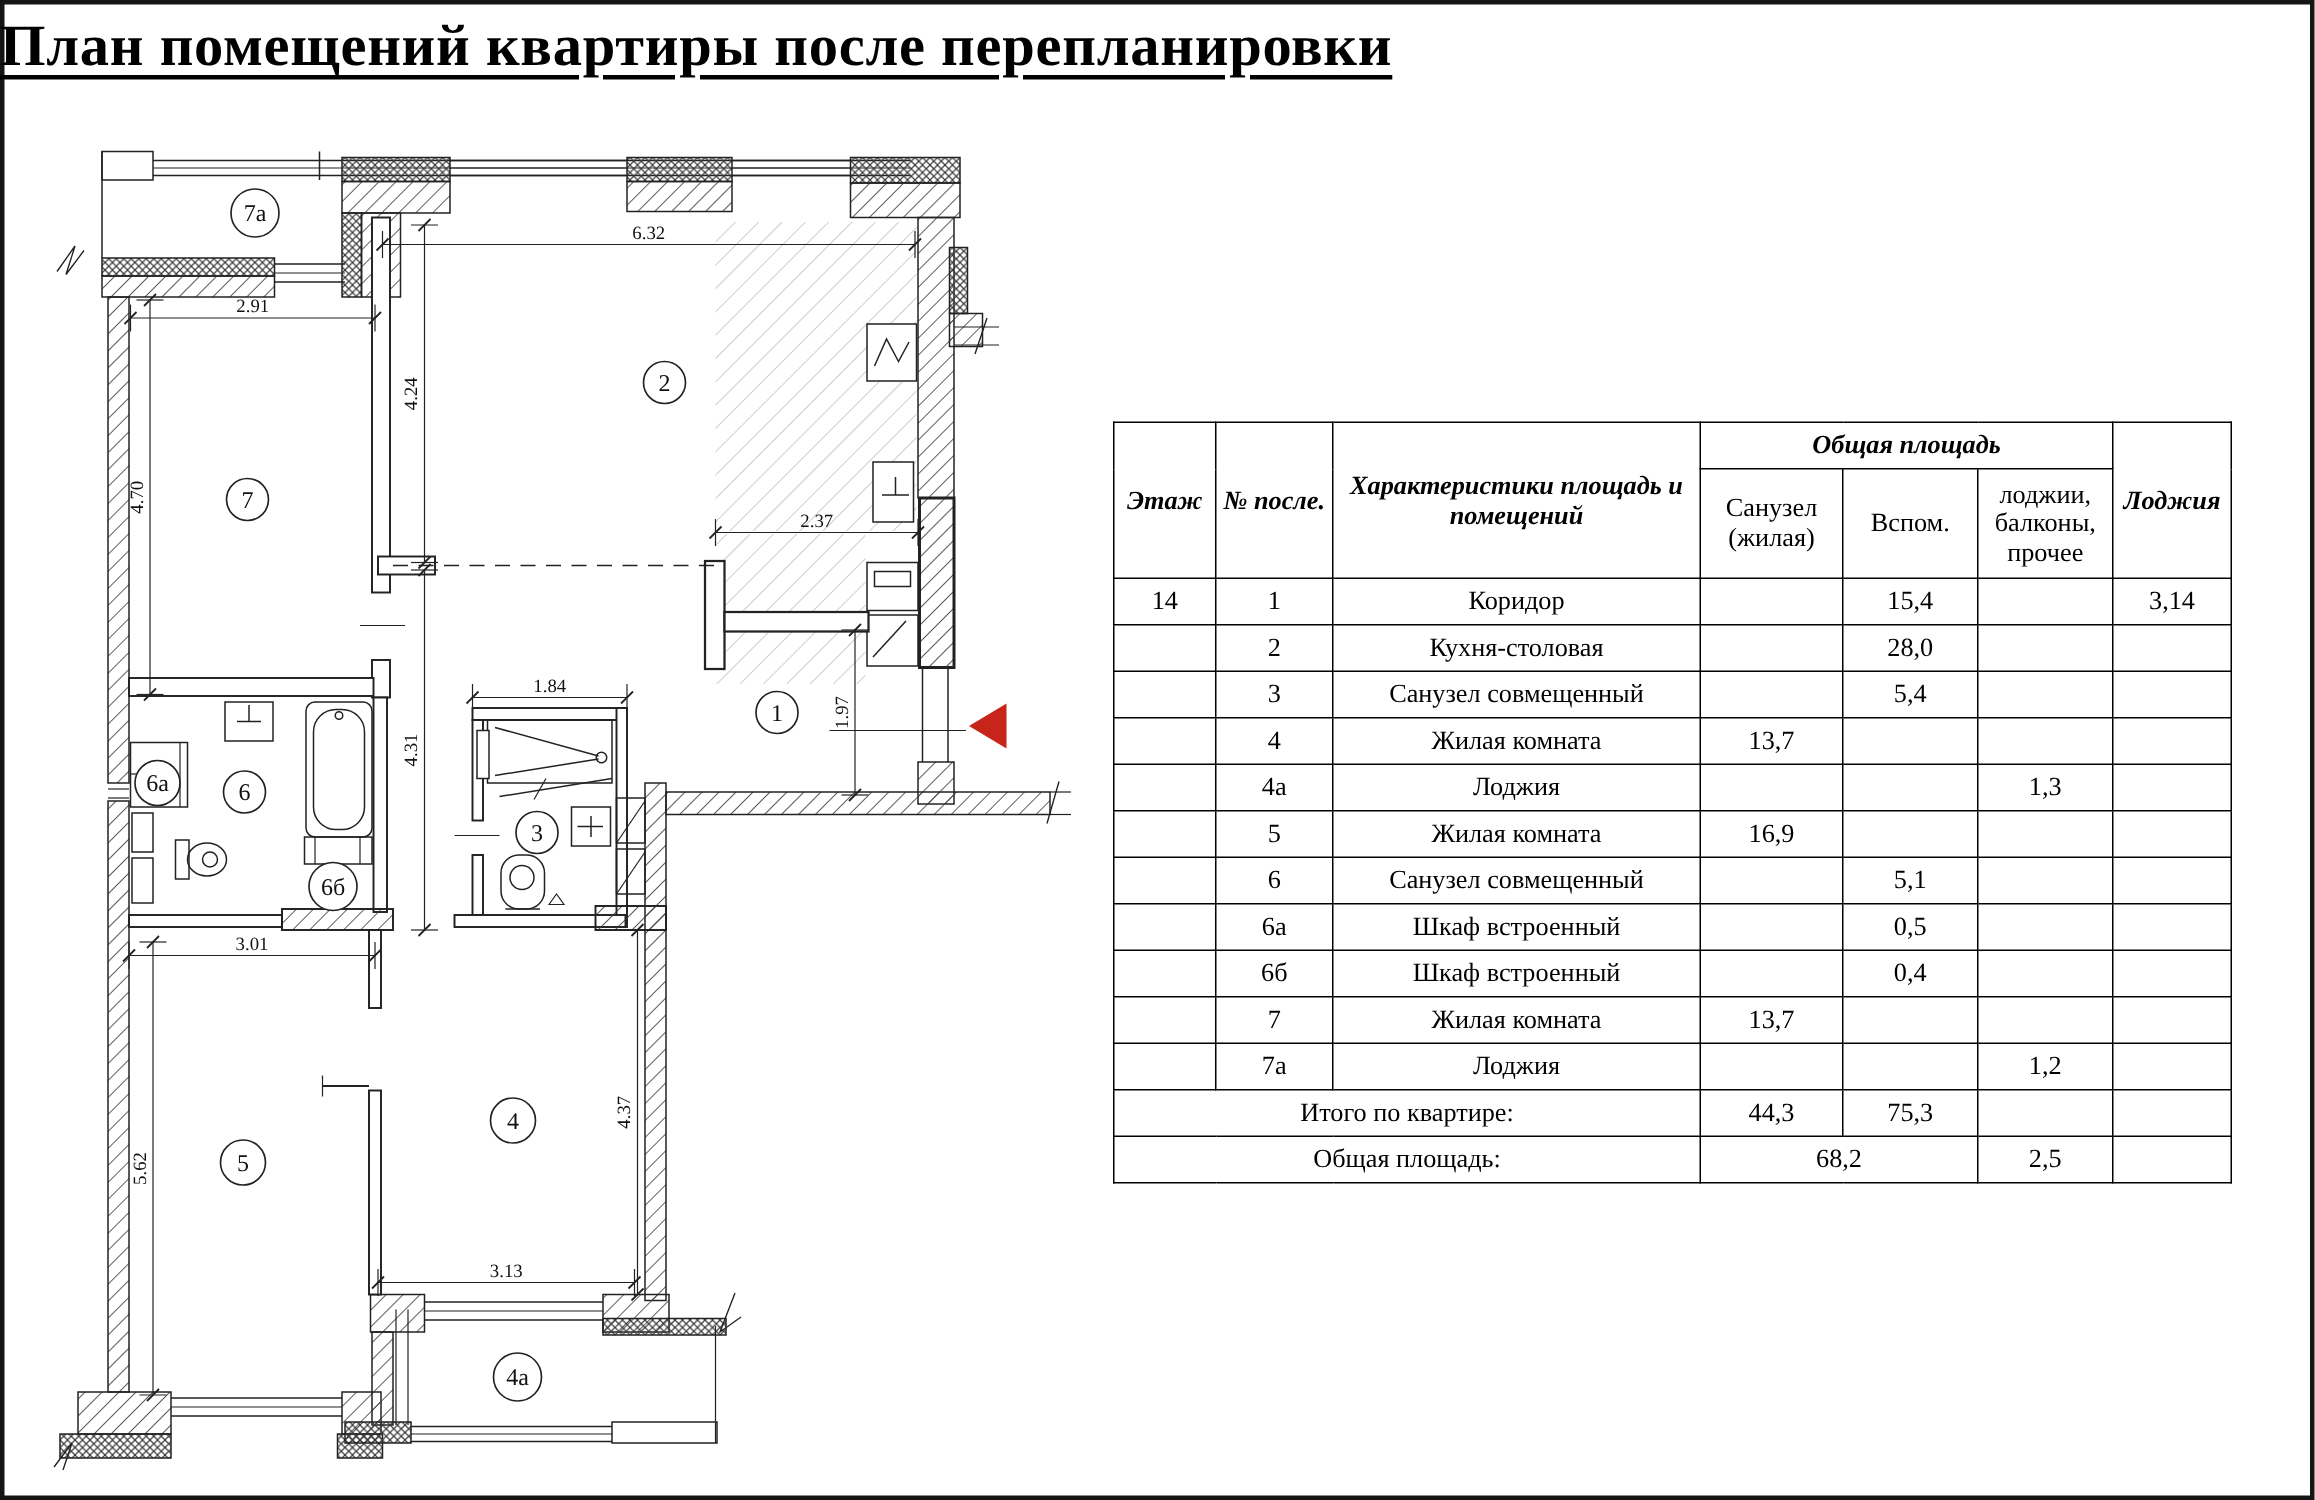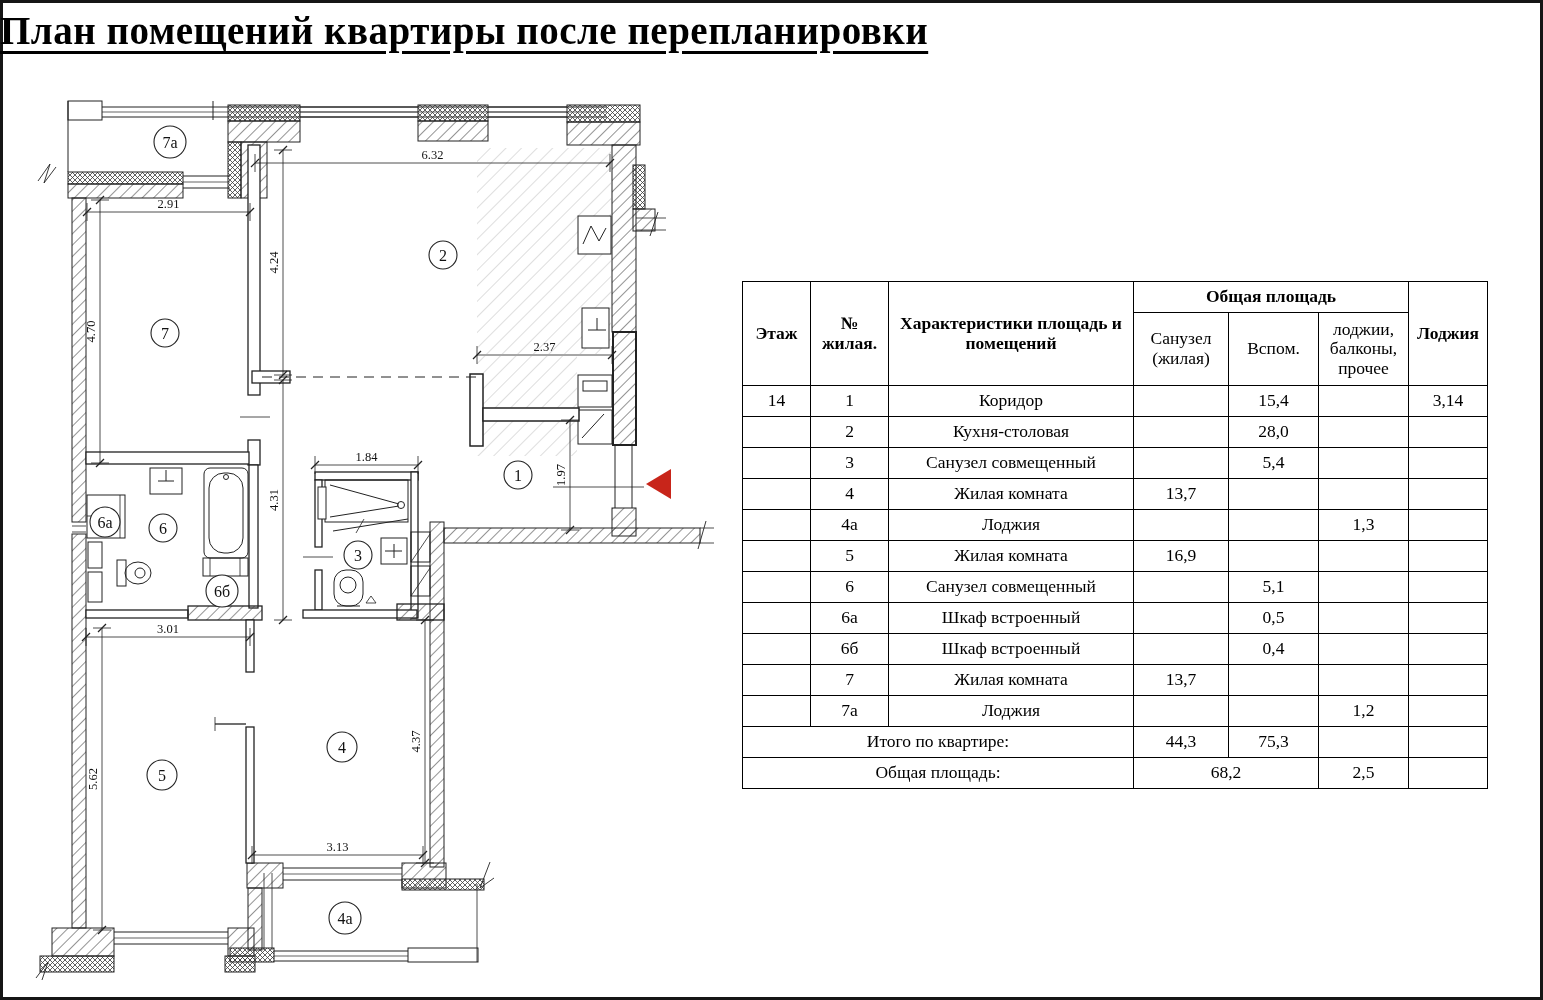--- a/index.html
+++ b/index.html
@@ -8,21 +8,21 @@
   .title{position:absolute;top:8px;left:0;width:100%;text-align:left;margin:0;
          font-size:39px;font-weight:bold;letter-spacing:.5px;
          text-decoration:underline;text-decoration-thickness:3px;text-underline-offset:7px;}
   .planwrap{position:absolute;left:30px;top:95px;width:690px;height:900px;}
   #plan-svg{width:100%;height:100%;}
   #plan-svg text{font-family:"Liberation Serif",serif;fill:#111;}
   .tablewrap{position:absolute;left:742px;top:281px;width:746px;}
   table.area{border-collapse:collapse;table-layout:fixed;width:745px;}
   table.area td,table.area th{border:1.2px solid #000;text-align:center;vertical-align:middle;
         font-size:17.5px;line-height:1.12;padding:1px 2px;font-weight:normal;}
-  table.area th.b{font-weight:bold;}
+  table.area th.b{font-weight:bold;font-style:italic;}
   table.area .hrow1 td,table.area .hrow1 th{height:28px;}
   table.area .hrow2 th{height:70px;}
   tbody.area-body td{height:28px;}
   tr.tot td{height:28px;margin-top:32px;}
   .bold{font-weight:bold;}
 </style>
 </head>
 <body>
 
 <div class="frame"></div>
@@ -369,21 +369,21 @@
         <col style="width:78px">
         <col style="width:245px">
       <col style="width:95px">
         <col style="width:90px">
         <col style="width:90px">
         <col style="width:79px">
     </colgroup>
     <thead>
       <tr class="hrow1">
         <th class="b" rowspan="2">Этаж</th>
-        <th class="b" rowspan="2">№ жилая.</th>
+        <th class="b" rowspan="2">№ после.</th>
         <th class="b" rowspan="2">Характеристики площадь и помещений</th>
         <th class="b" colspan="3">Общая площадь</th>
         <th class="b" rowspan="2">Лоджия</th>
       </tr>
       <tr class="hrow2">
         <th>Санузел (жилая)</th>
         <th>Вспом.</th>
         <th>лоджии, балконы, прочее</th>
       </tr>
     </thead>

